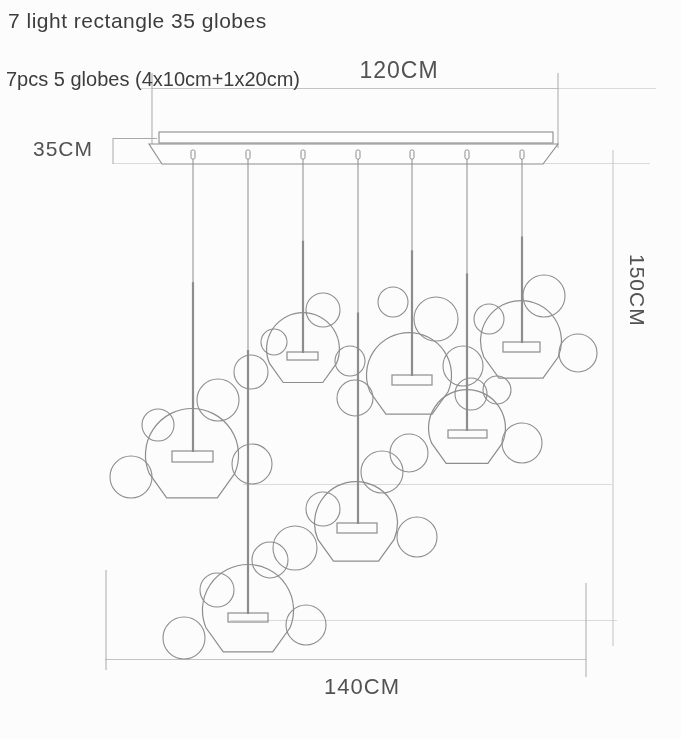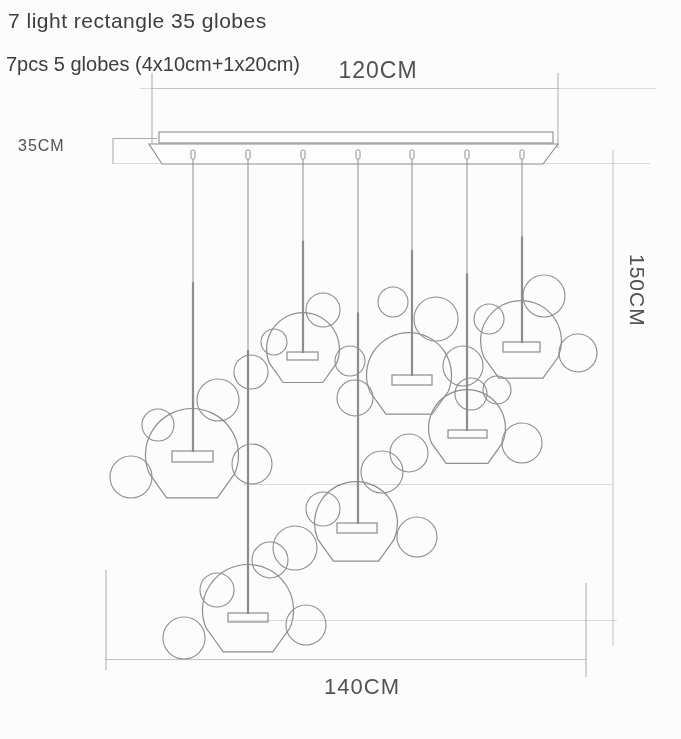--- a/index.html
+++ b/index.html
@@ -6,24 +6,24 @@
   .canvas{
     position:relative;
     width:681px;height:739px;
     background:#fcfcfc;
     font-family:"Liberation Sans", sans-serif;
     overflow:hidden;
   }
   .svg-layer{position:absolute;left:0;top:0;}
   .label{position:absolute;color:#3d3d3d;white-space:nowrap;}
   .title{left:8px;top:9px;font-size:21px;letter-spacing:0.5px;}
-  .subtitle{left:6px;top:53px;font-size:20px;text-align:center;}
+  .subtitle{left:6px;top:68px;font-size:20px;text-align:center;}
   .dim{color:#525252;letter-spacing:1px;}
-  .dim-top{left:312px;top:57px;width:132px;text-align:center;font-size:23px;}
-  .dim-left{left:18px;top:137px;width:90px;text-align:left;font-size:16px;}
+  .dim-top{left:333px;top:57px;width:132px;text-align:center;font-size:23px;}
+  .dim-left{left:18px;top:137px;width:90px;text-align:center;font-size:21px;}
   .dim-right{left:649px;top:254px;width:84px;font-size:21px;
              transform:rotate(90deg);transform-origin:0 0;}
   .dim-bottom{left:296px;top:674px;width:132px;text-align:center;font-size:22px;}
 </style>
 </head>
 <body>
 
 <div class="canvas">
 
   <svg class="svg-layer" width="681" height="739" viewBox="0 0 681 739" id="chandelier-svg">

